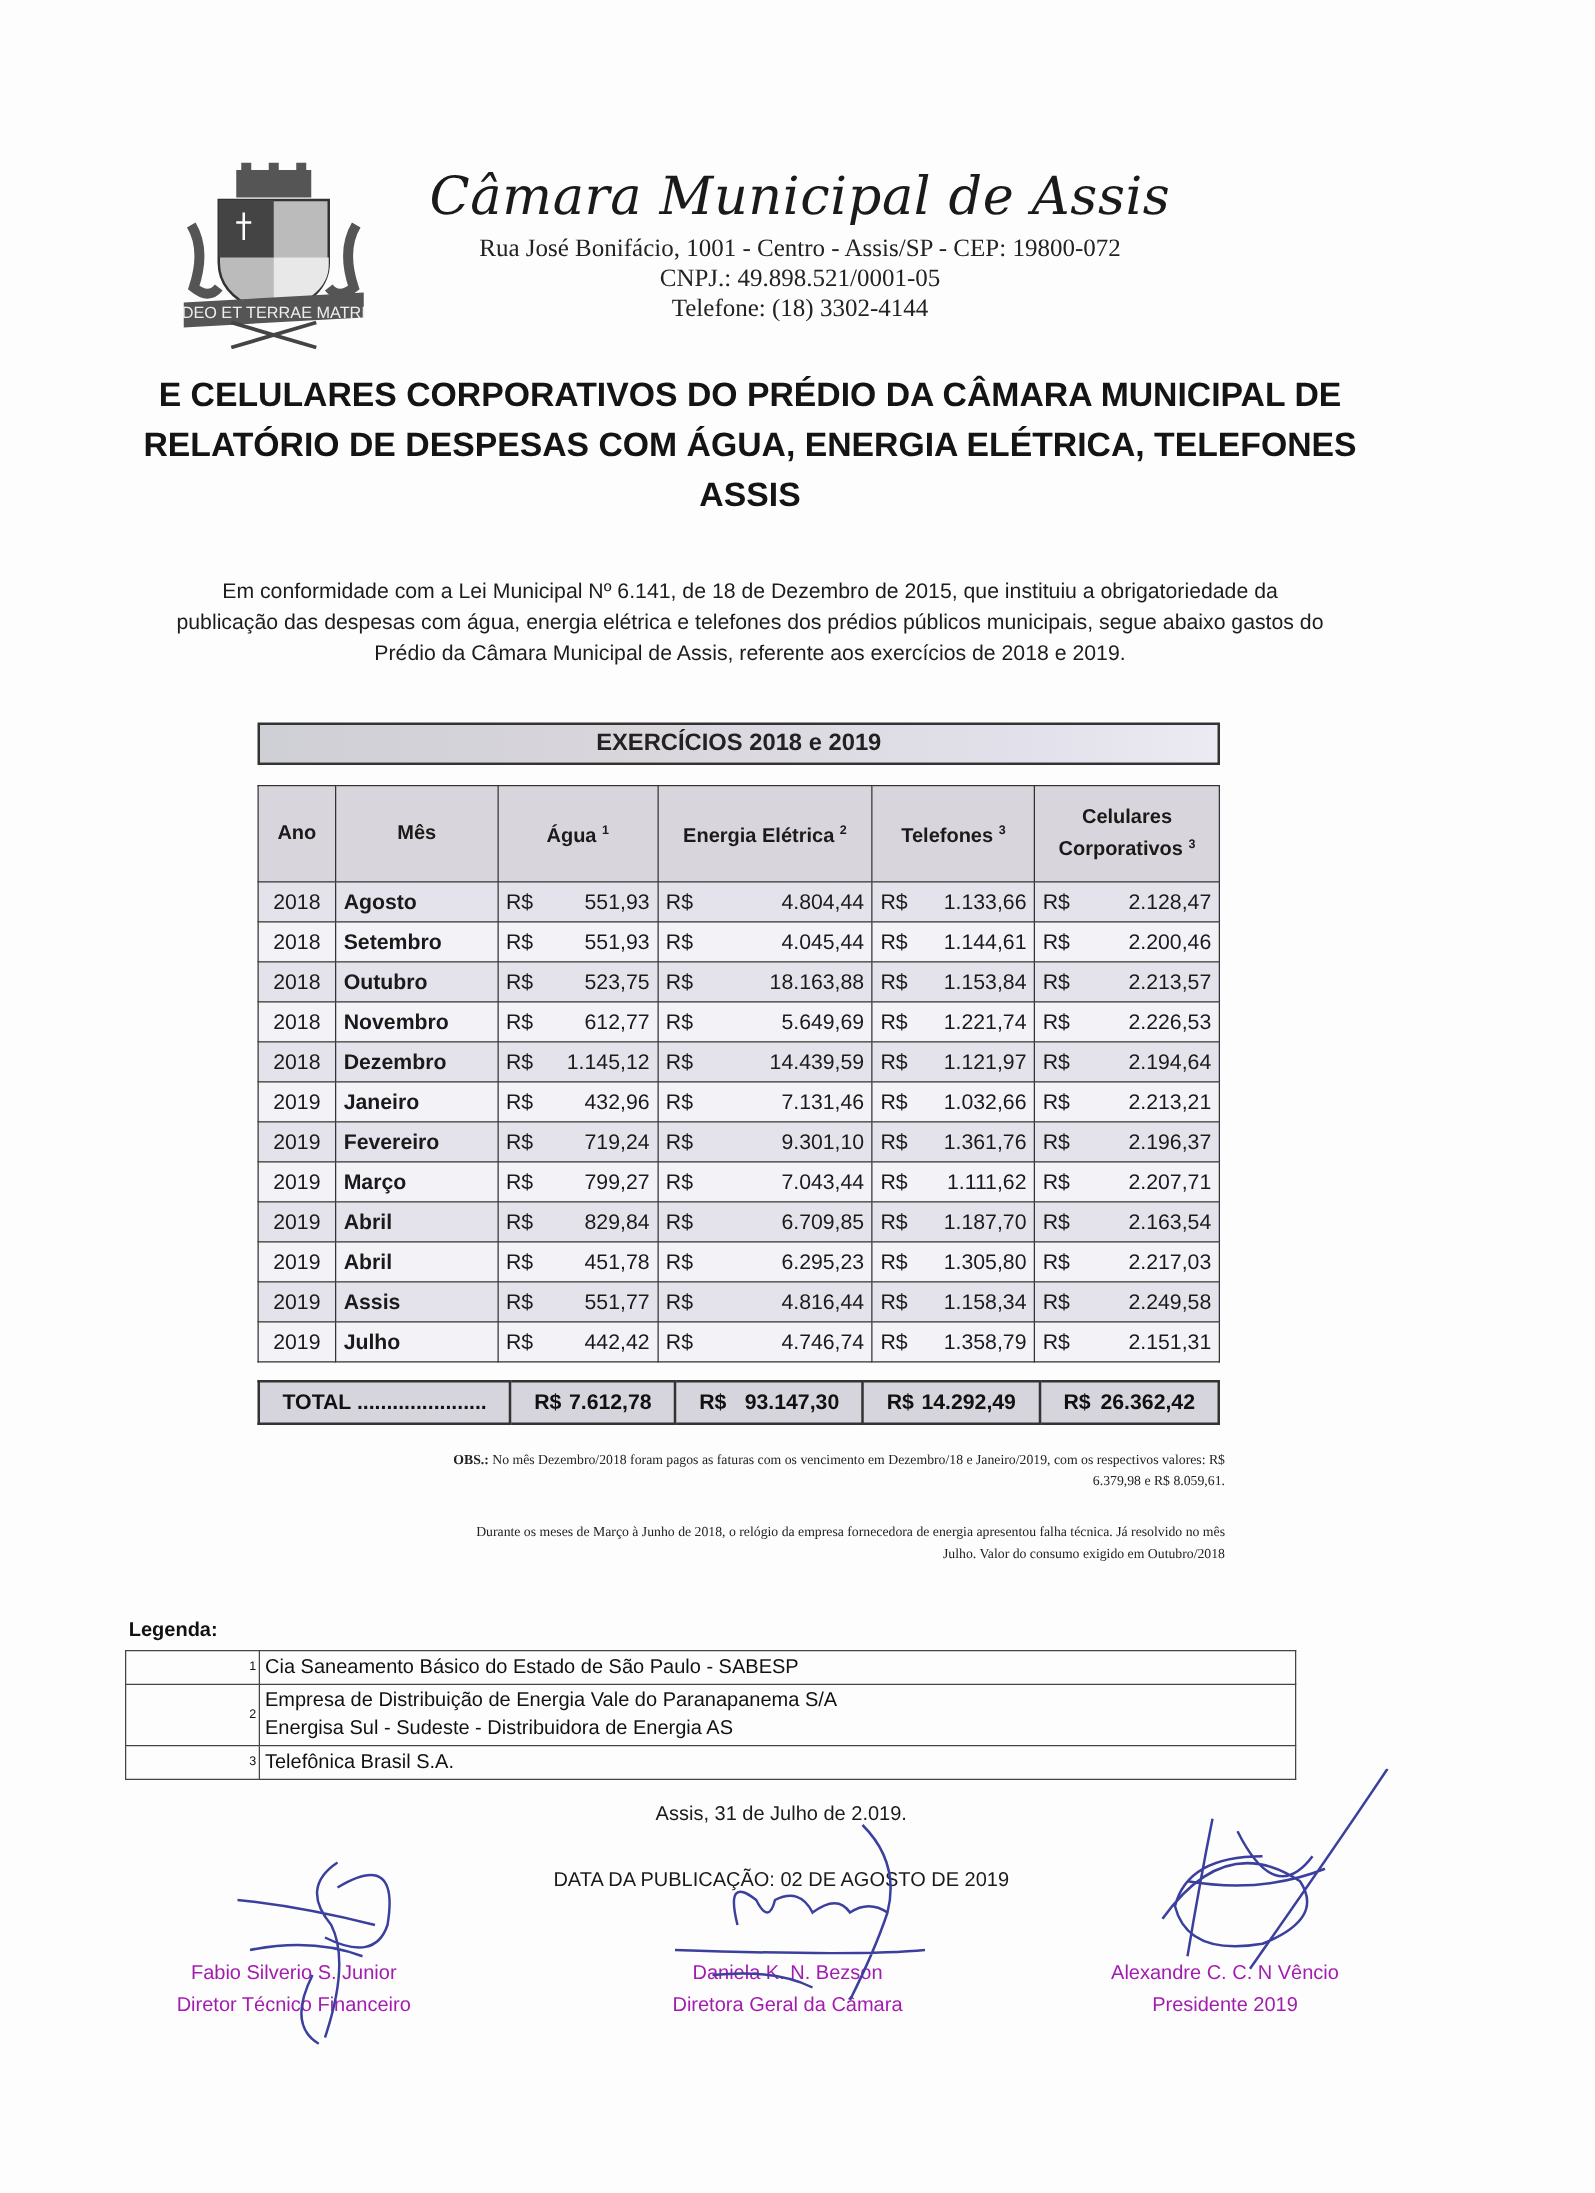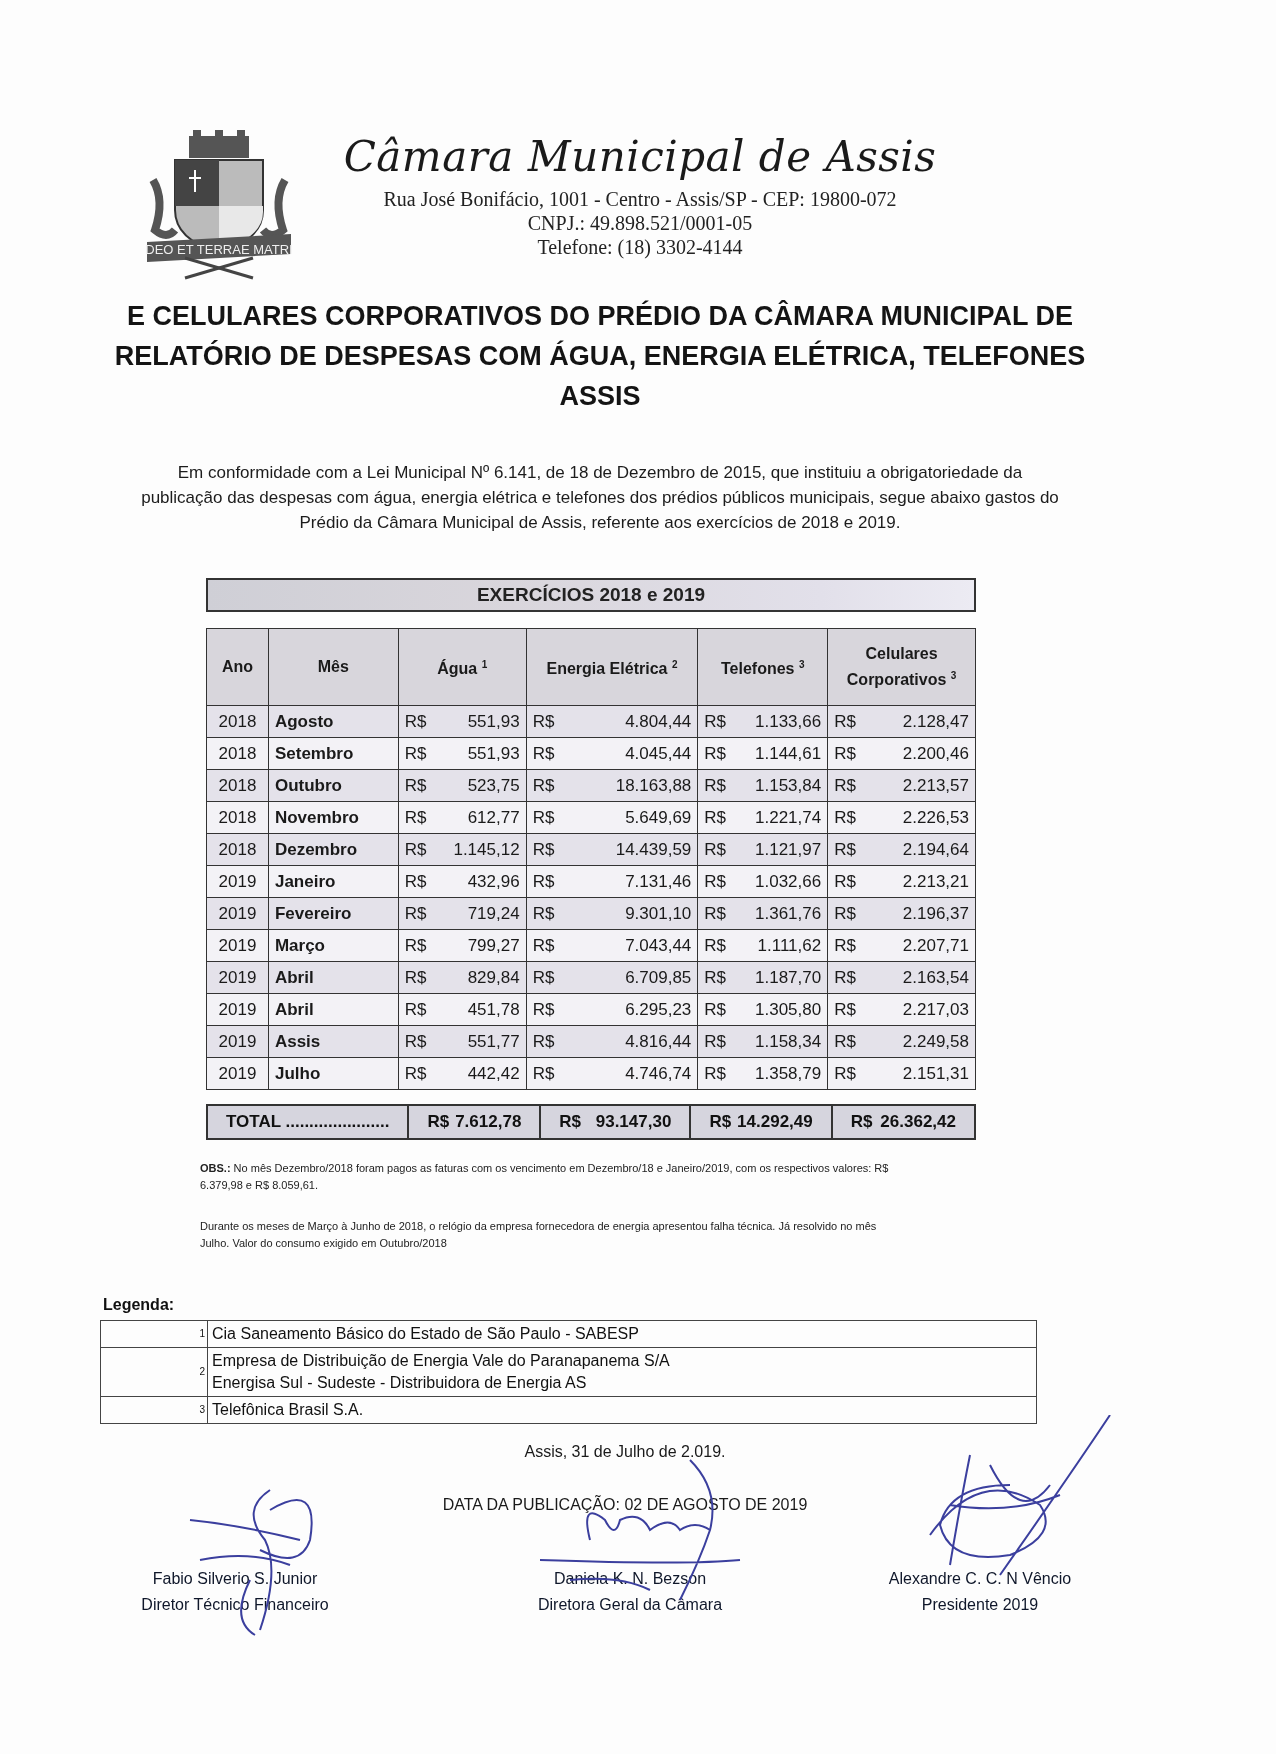--- a/index.html
+++ b/index.html
@@ -49,32 +49,32 @@
   table.data td.mes { font-weight: bold; text-align: left; }
   .money { display: flex; justify-content: space-between; }
   .money .cur { padding-right: 6px; }
   sup { font-size: 10px; }
   table.total {
     position: absolute; left: 206px; top: 1104px; width: 770px;
     border-collapse: collapse; font-size: 17px; font-weight: bold;
   }
   table.total td { border: 2px solid #333; height: 32px; padding: 0 18px; background: #d6d5de; white-space: nowrap; }
   .obs {
-    left: 200px; width: 780px; text-align: left; font-size: 11px; line-height: 17px; color: #222;
+    left: 200px; width: 780px; text-align: right; font-size: 11px; line-height: 17px; color: #222; font-family: Liberation Serif, serif;
   }
   
   .legend-title { left: 103px; top: 1296px; font-weight: bold; font-size: 16px; }
   table.legend {
     position: absolute; left: 100px; top: 1320px; width: 937px; border-collapse: collapse; font-size: 16px;
   }
   table.legend td { border: 1px solid #444; padding: 2px 4px; line-height: 22px; }
   table.legend td.num { width: 100px; text-align: right; font-size: 10px; vertical-align: top; padding-right: 2px; }
   table.legend td.num.mid { vertical-align: middle; }
   .center-text { text-align: center; font-size: 16px; color: #1a1a1a; }
-  .sig-block { text-align: center; font-size: 16px; line-height: 26px; color: #0f172a; }
+  .sig-block { text-align: center; font-size: 16px; line-height: 26px; color: #a21caf; }
   .sig-svg { position: absolute; }
 </style>
 </head>
 <body>
 
 <div class="abs logo">
   <svg width="148" height="150" viewBox="0 0 148 150">
     <rect x="44" y="6" width="60" height="22" fill="#555"></rect>
     <rect x="48" y="0" width="8" height="10" fill="#555"></rect>
       <rect x="70" y="0" width="8" height="10" fill="#555"></rect>

